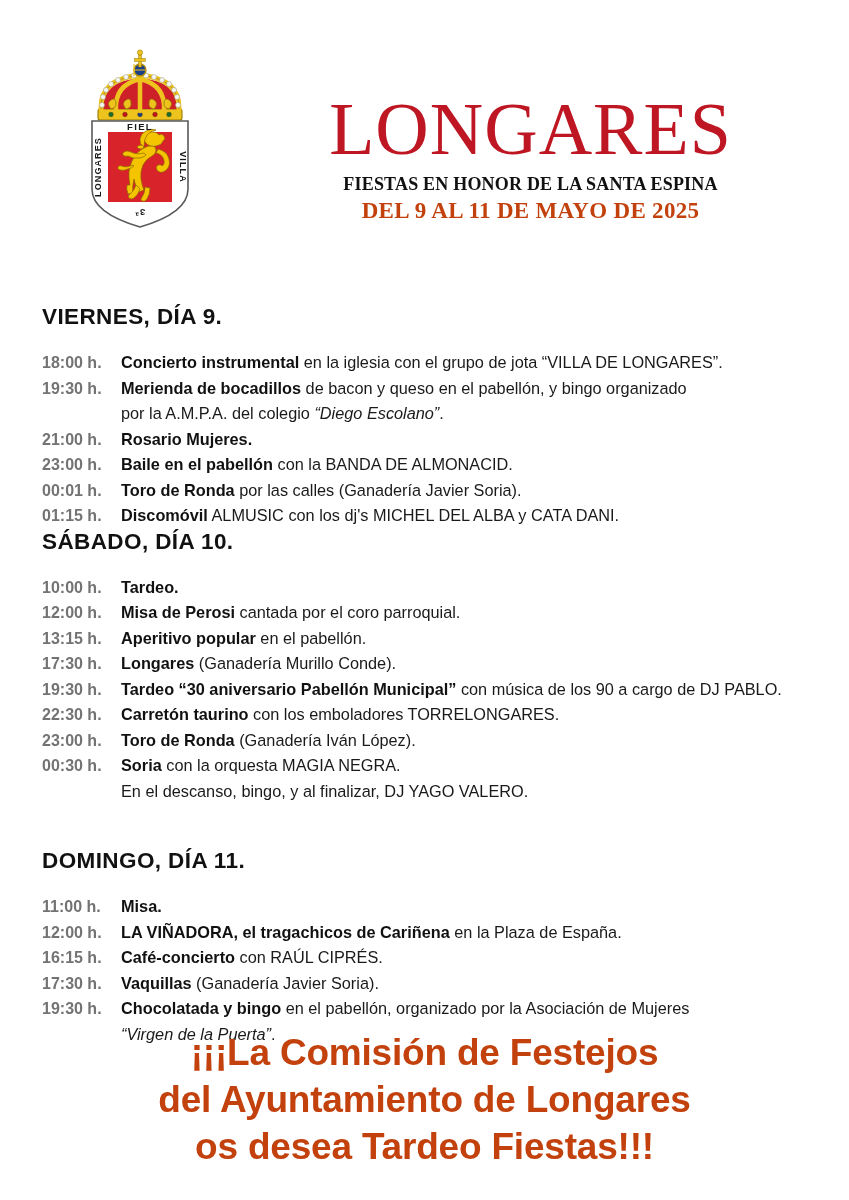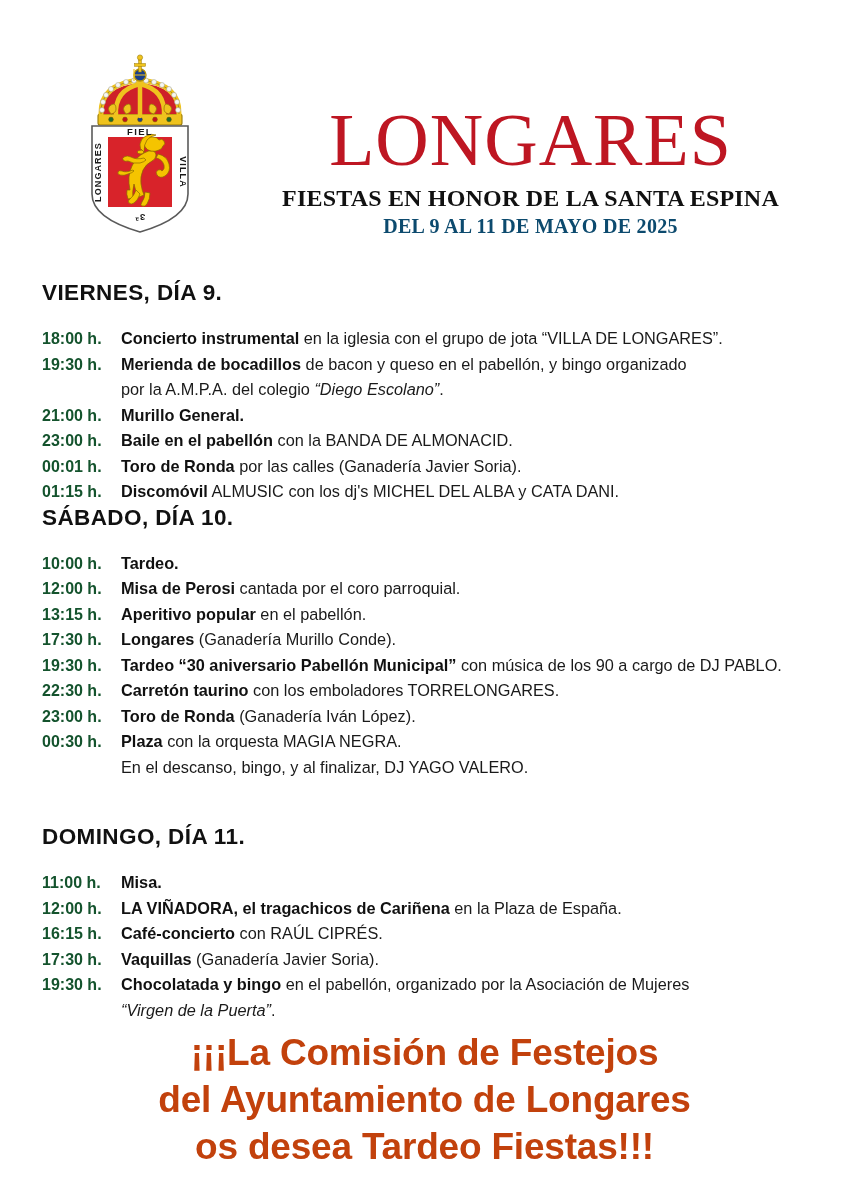--- a/index.html
+++ b/index.html
@@ -15,21 +15,21 @@
     font-family: "Liberation Sans", sans-serif;
     color: #1a1a1a;
     overflow: hidden;
   }
 
   
   .header {
     position: relative;
     height: 238px;
     display: flex;
-    align-items: flex-end;
+    align-items: center;
     padding-top: 32px;
     box-sizing: border-box;
   }
 
   .crest-wrap {
     width: 270px;
     display: flex;
     justify-content: center;
     padding-left: 10px;
     box-sizing: border-box;
@@ -48,54 +48,54 @@
     line-height: 0.95;
     letter-spacing: 1px;
     color: #BE1622;
     font-weight: 400;
     margin: 0;
     white-space: nowrap;
   }
 
   .sub-title {
     font-family: "Liberation Serif", "DejaVu Serif", serif;
-    font-size: 24px;
+    font-size: 18px;
     font-weight: bold;
     color: #111111;
     margin: 10px 0 0 0;
     letter-spacing: 0.2px;
     white-space: nowrap;
   }
 
   .date-line {
     font-family: "Liberation Serif", "DejaVu Serif", serif;
-    font-size: 20px;
-    font-weight: bold;
-    color: #0c4a6e;
+    font-size: 23px;
+    font-weight: bold;
+    color: #c2410c;
     margin: 3px 0 0 0;
     letter-spacing: 0.3px;
     white-space: nowrap;
   }
 
   
   .crest {
     width: 140px;
     height: 196px;
     position: relative;
   }
   .crest svg { display: block; }
 
   
   .schedule {
     padding: 0 42px 0 42px;
     box-sizing: border-box;
   }
 
   .day-block { margin: 0; }
-  .day-block.friday  { margin-top: 42px; }
+  .day-block.friday  { margin-top: 66px; }
   .day-block.saturday{ }
   .day-block.sunday  { margin-top: 44px; }
 
   .day-heading {
     font-family: "Liberation Sans", sans-serif;
     font-size: 22.5px;
     font-weight: bold;
     color: #111111;
     letter-spacing: 0.4px;
     margin: 0 0 20px 0;
@@ -105,21 +105,21 @@
     display: flex;
     align-items: baseline;
     font-size: 16.3px;
     line-height: 25.5px;
     margin: 0;
     color: #1a1a1a;
   }
 
   .entry-time {
     flex: 0 0 76px;
-    color: #14532d;
+    color: #737373;
     font-weight: bold;
     font-size: 16px;
     white-space: nowrap;
   }
 
   .entry-text {
     flex: 1;
     padding-left: 3px;
   }
 
@@ -258,21 +258,21 @@
       <div class="entry">
         <div class="entry-time">19:30 h.</div>
         <div class="entry-text"><b>Merienda de bocadillos</b><span> de bacon y queso en el pabellón, y bingo organizado</span></div>
       </div>
       <div class="entry-cont">
         <div class="entry-time">19:30 h.</div>
         <div class="entry-text"><span>por la A.M.P.A. del colegio </span><i>“Diego Escolano”</i><span>.</span></div>
       </div>
       <div class="entry">
         <div class="entry-time">21:00 h.</div>
-        <div class="entry-text"><b>Murillo General.</b></div>
+        <div class="entry-text"><b>Rosario Mujeres.</b></div>
       </div>
       <div class="entry">
         <div class="entry-time">23:00 h.</div>
         <div class="entry-text"><b>Baile en el pabellón</b><span> con la BANDA DE ALMONACID.</span></div>
       </div>
       <div class="entry">
         <div class="entry-time">00:01 h.</div>
         <div class="entry-text"><b>Toro de Ronda</b><span> por las calles (Ganadería Javier Soria).</span></div>
       </div>
       <div class="entry">
@@ -305,21 +305,21 @@
       <div class="entry">
         <div class="entry-time">22:30 h.</div>
         <div class="entry-text"><b>Carretón taurino</b><span> con los emboladores TORRELONGARES.</span></div>
       </div>
       <div class="entry">
         <div class="entry-time">23:00 h.</div>
         <div class="entry-text"><b>Toro de Ronda</b><span> (Ganadería Iván López).</span></div>
       </div>
       <div class="entry">
         <div class="entry-time">00:30 h.</div>
-        <div class="entry-text"><b>Plaza</b><span> con la orquesta MAGIA NEGRA.</span></div>
+        <div class="entry-text"><b>Soria</b><span> con la orquesta MAGIA NEGRA.</span></div>
       </div>
       <div class="entry-cont">
         <div class="entry-time">00:30 h.</div>
         <div class="entry-text"><span>En el descanso, bingo, y al finalizar, DJ YAGO VALERO.</span></div>
       </div>
     </div>
     <div class="day-block sunday">
       <div class="day-heading">DOMINGO, DÍA 11.</div>
       <div class="entry">
         <div class="entry-time">11:00 h.</div>

